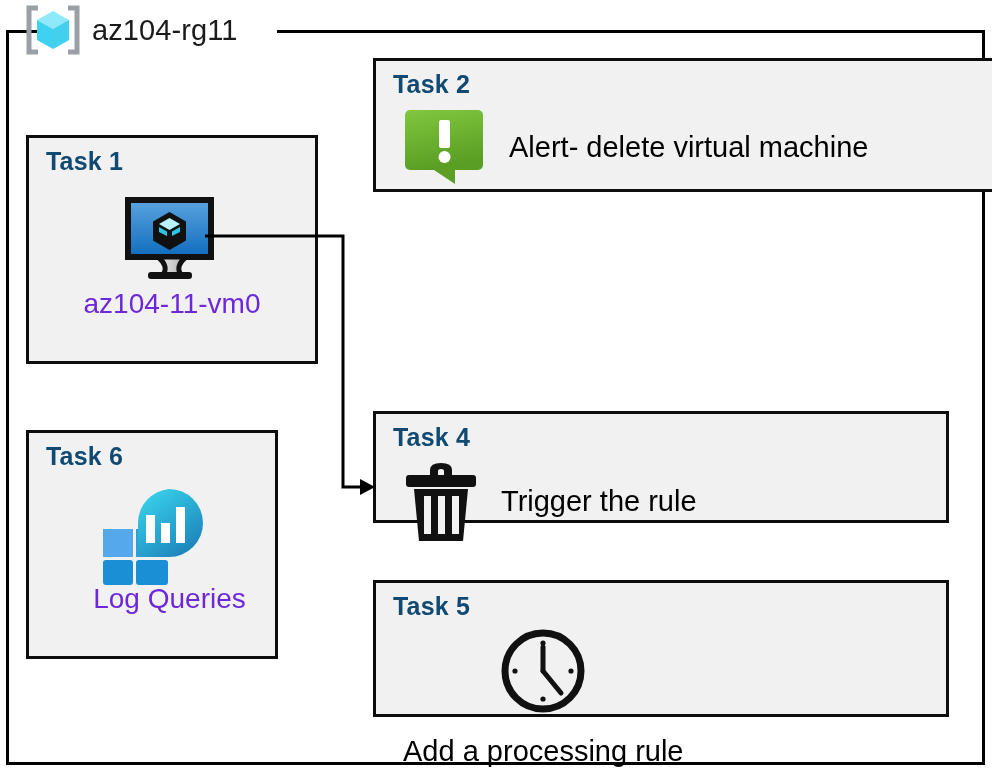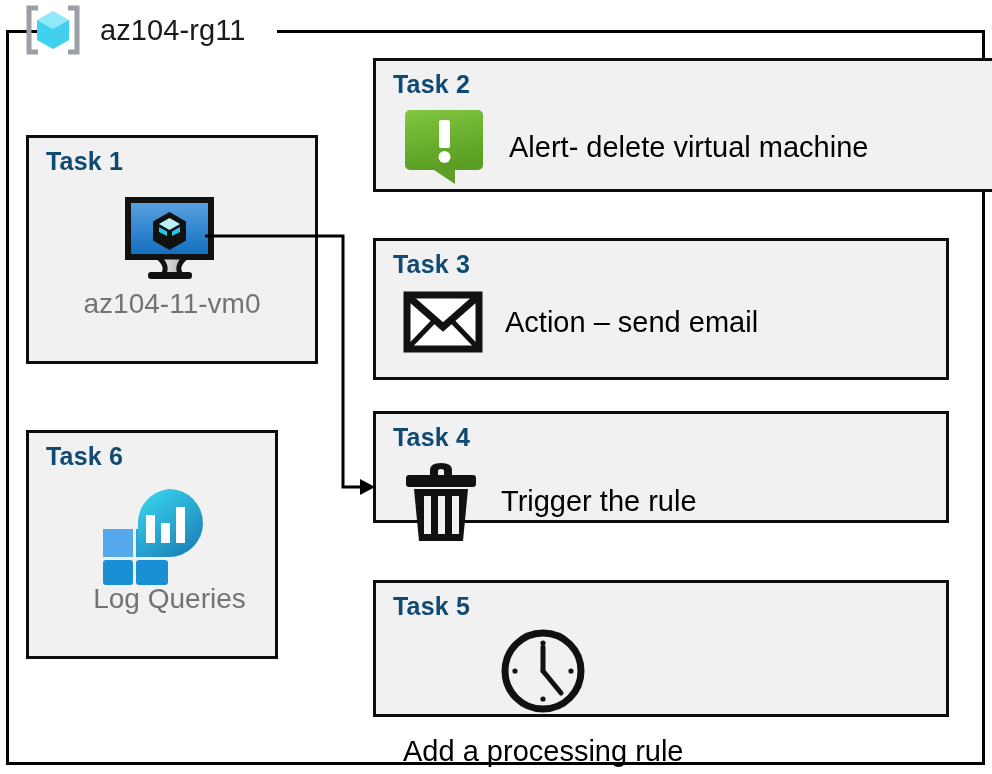--- a/index.html
+++ b/index.html
@@ -48,21 +48,21 @@
   }
 
   
   .rg-header {
     position: absolute;
     left: 22px;
     top: 2px;
     height: 56px;
     display: flex;
     align-items: center;
-    gap: 16px;
+    gap: 8px;
   }
   .rg-icon {
     width: 62px;
     height: 54px;
     flex: none;
     display: block;
   }
   .rg-title {
     font-size: 29px;
     color: #1a1a1a;
@@ -96,21 +96,21 @@
     right: 0;
     display: flex;
     justify-content: center;
   }
   .card-caption {
     position: absolute;
     left: 0;
     right: 0;
     text-align: center;
     font-size: 28px;
-    color: #737373;
+    color: #6d28d9;
     white-space: nowrap;
   }
 
   
   .card-right .card-row {
     position: absolute;
     left: 27px;
     display: flex;
     align-items: center;
     gap: 22px;
@@ -225,32 +225,20 @@
         </defs>
         <rect x="2" y="2" width="78" height="60" rx="5" fill="url(#alertG)"></rect>
         <polygon points="28,60 52,60 52,76" fill="#5d9f26"></polygon>
         <rect x="36" y="12" width="11" height="28" rx="2" fill="#ffffff"></rect>
         <circle cx="41.5" cy="49" r="6" fill="#ffffff"></circle>
       </svg>
       <div class="card-label">Alert- delete virtual machine</div>
     </div>
   </div>
 
-  <div class="card card-right" style="left:373px; top:238px; width:576px; height:142px;">
-    <div class="card-title">Task 3</div>
-    <div class="card-row" style="top:50px;">
-      <svg width="80" height="62" viewBox="0 0 80 62">
-        <rect x="4" y="4" width="72" height="54" fill="#ffffff" stroke="#111111" stroke-width="7"></rect>
-        <path d="M7 7 L40 36 L73 7" fill="none" stroke="#111111" stroke-width="7"></path>
-        <path d="M7 55 L30 31" fill="none" stroke="#111111" stroke-width="5"></path>
-        <path d="M73 55 L50 31" fill="none" stroke="#111111" stroke-width="5"></path>
-      </svg>
-      <div class="card-label">Action – send email</div>
-    </div>
-  </div>
 
   <div class="card card-right" style="left:373px; top:411px; width:576px; height:112px;">
     <div class="card-title">Task 4</div>
     <div class="card-row" style="top:44px;">
       <svg width="76" height="86" viewBox="0 0 76 86">
 
         <path d="M27 12 q0 -7 11 -7 q11 0 11 7 v6 h-8 v-5 q0 -2 -3 -2 q-3 0 -3 2 v5 h-8 z" fill="#111111"></path>
 
         <rect x="3" y="17" width="70" height="12" rx="3" fill="#111111"></rect>
 

